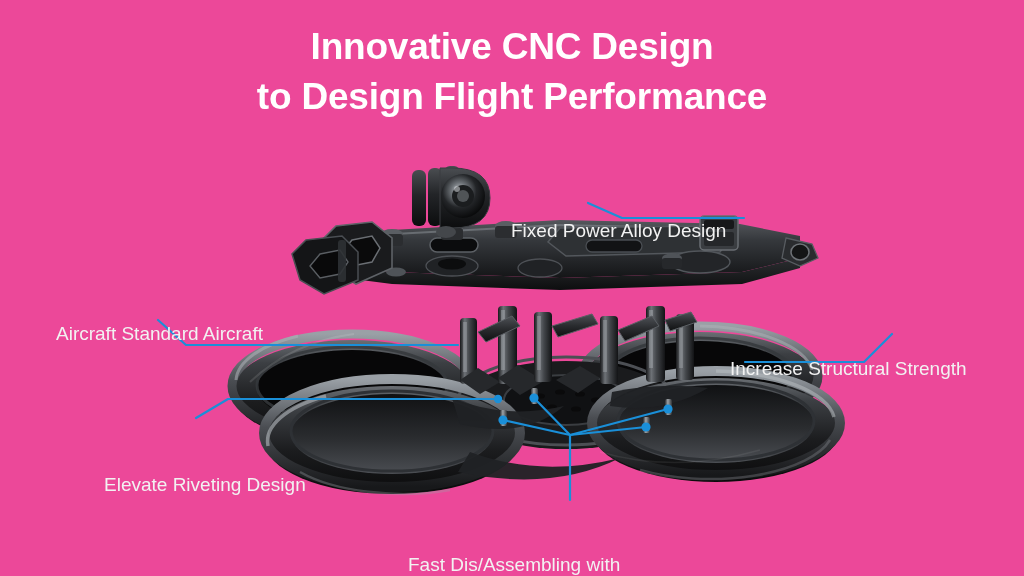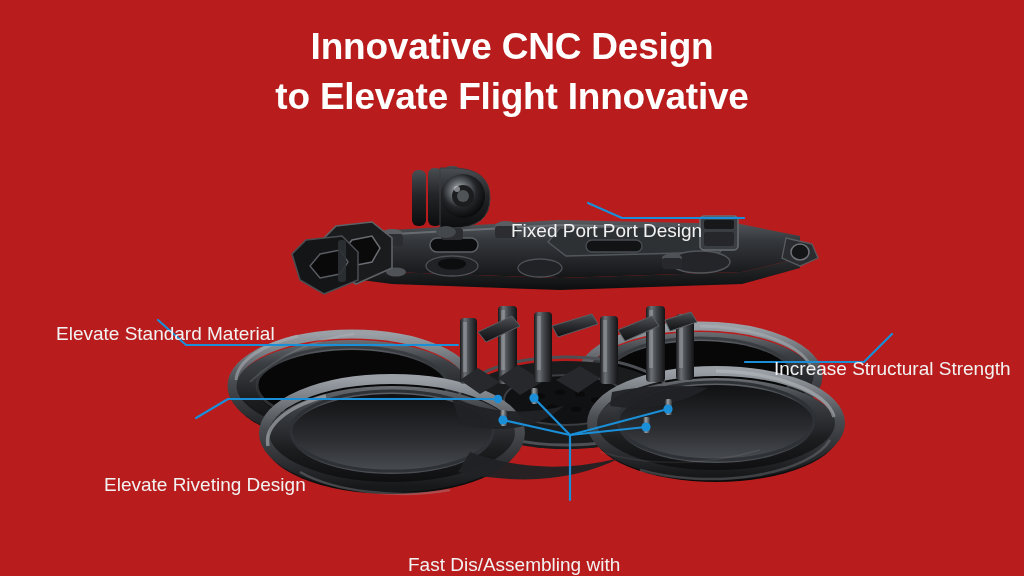--- a/index.html
+++ b/index.html
@@ -5,21 +5,21 @@
 <style>
   html, body {
     margin: 0;
     padding: 0;
     background: #000000;
   }
   #stage {
     position: relative;
     width: 1024px;
     height: 576px;
-    background: #b91c1c;
+    background: #ec4899;
     overflow: hidden;
     font-family: "Liberation Sans", sans-serif;
     -webkit-font-smoothing: antialiased;
   }
 
   
   #title {
     position: absolute;
     left: 0;
     top: 22px;
@@ -298,32 +298,32 @@
       <circle cx="534" cy="398" r="4.6"></circle>
       <circle cx="503" cy="420" r="4.6"></circle>
       <circle cx="668" cy="409" r="4.6"></circle>
       <circle cx="646" cy="427" r="4.6"></circle>
       <circle cx="498" cy="399" r="4.2"></circle>
     </g>
   </svg>
 
   <div id="title">
     <span class="tl">Innovative CNC Design</span>
-    <span class="tl">to Elevate Flight Innovative</span>
+    <span class="tl">to Design Flight Performance</span>
   </div>
 
   <div class="callout" style="left:511px; top:170px;">
-    <span class="ln">Fixed Port Port Design</span>
+    <span class="ln">Fixed Power Alloy Design</span>
   </div>
 
   <div class="callout" style="left:56px; top:273px;">
-    <span class="ln">Elevate Standard Material</span>
-  </div>
-
-  <div class="callout" style="left:730px; top:308px;margin-left:44px;">
+    <span class="ln">Aircraft Standard Aircraft</span>
+  </div>
+
+  <div class="callout" style="left:730px; top:308px;">
     <span class="ln">Increase Structural Strength</span>
   </div>
 
   <div class="callout" style="left:104px; top:424px;">
     <span class="ln">Elevate Riveting Design</span>
   </div>
 
   <div class="callout" style="left:408px; top:504px;">
     <span class="ln">Fast Dis/Assembling with</span>
     

